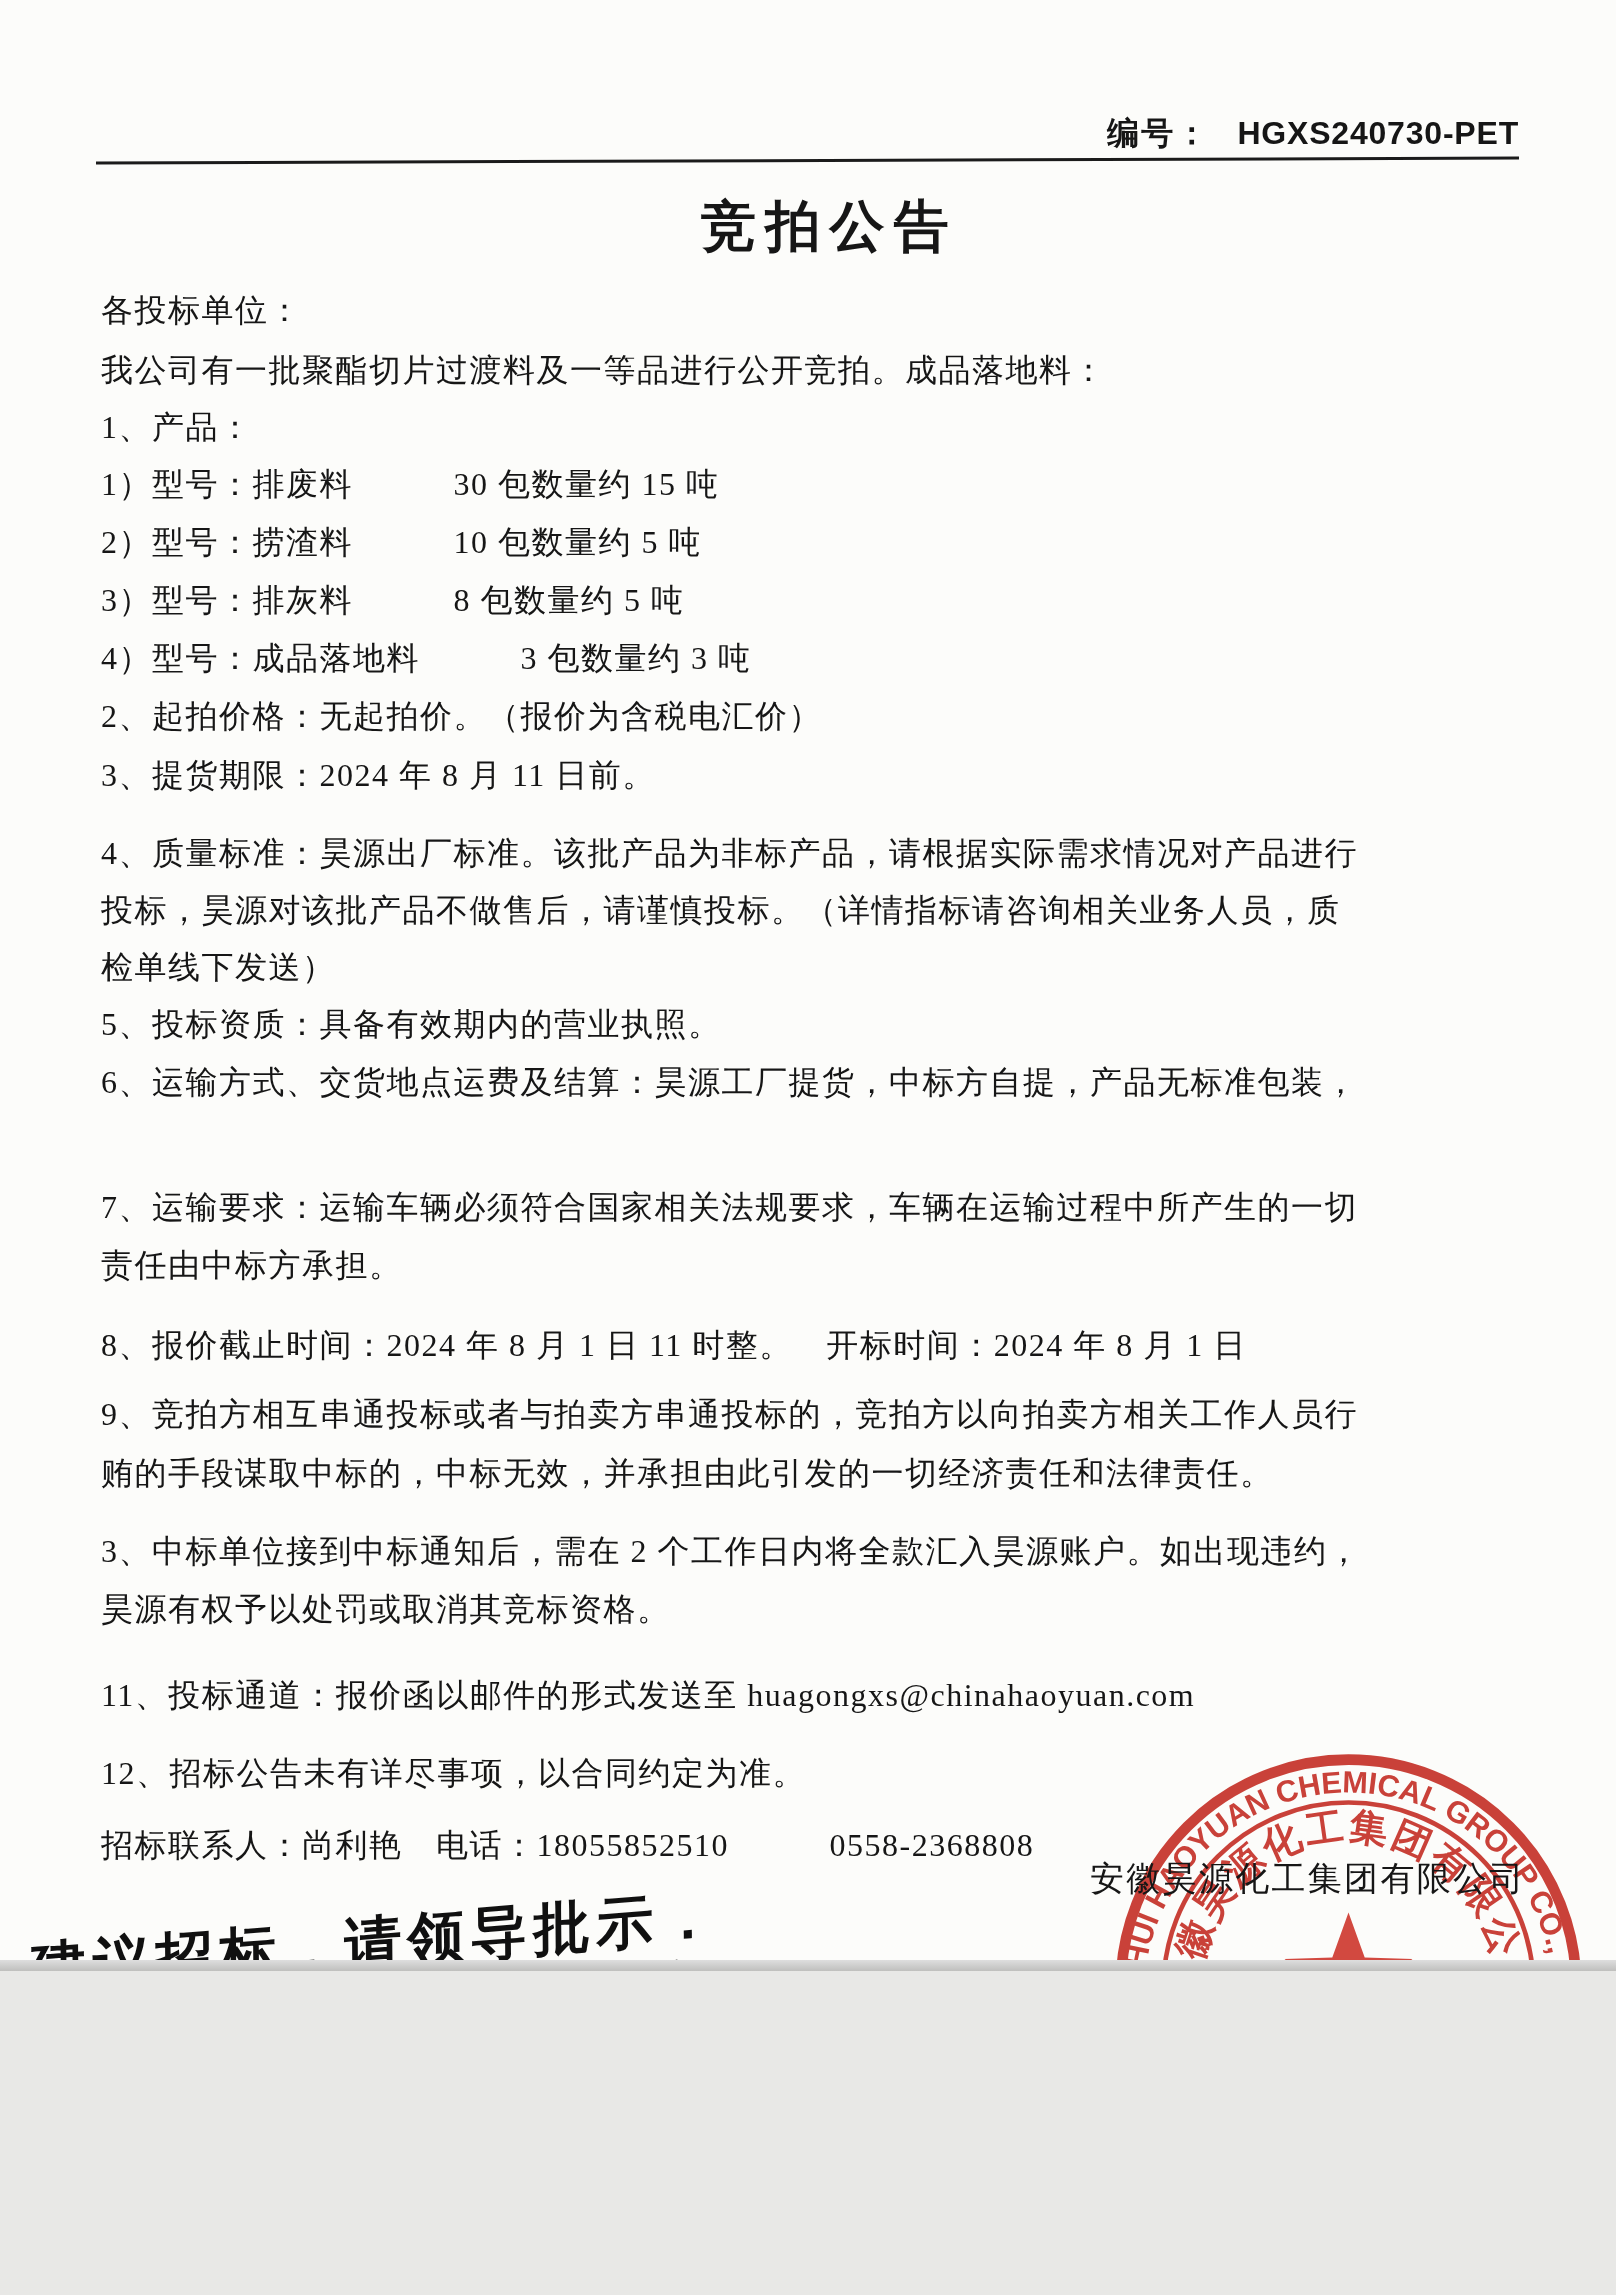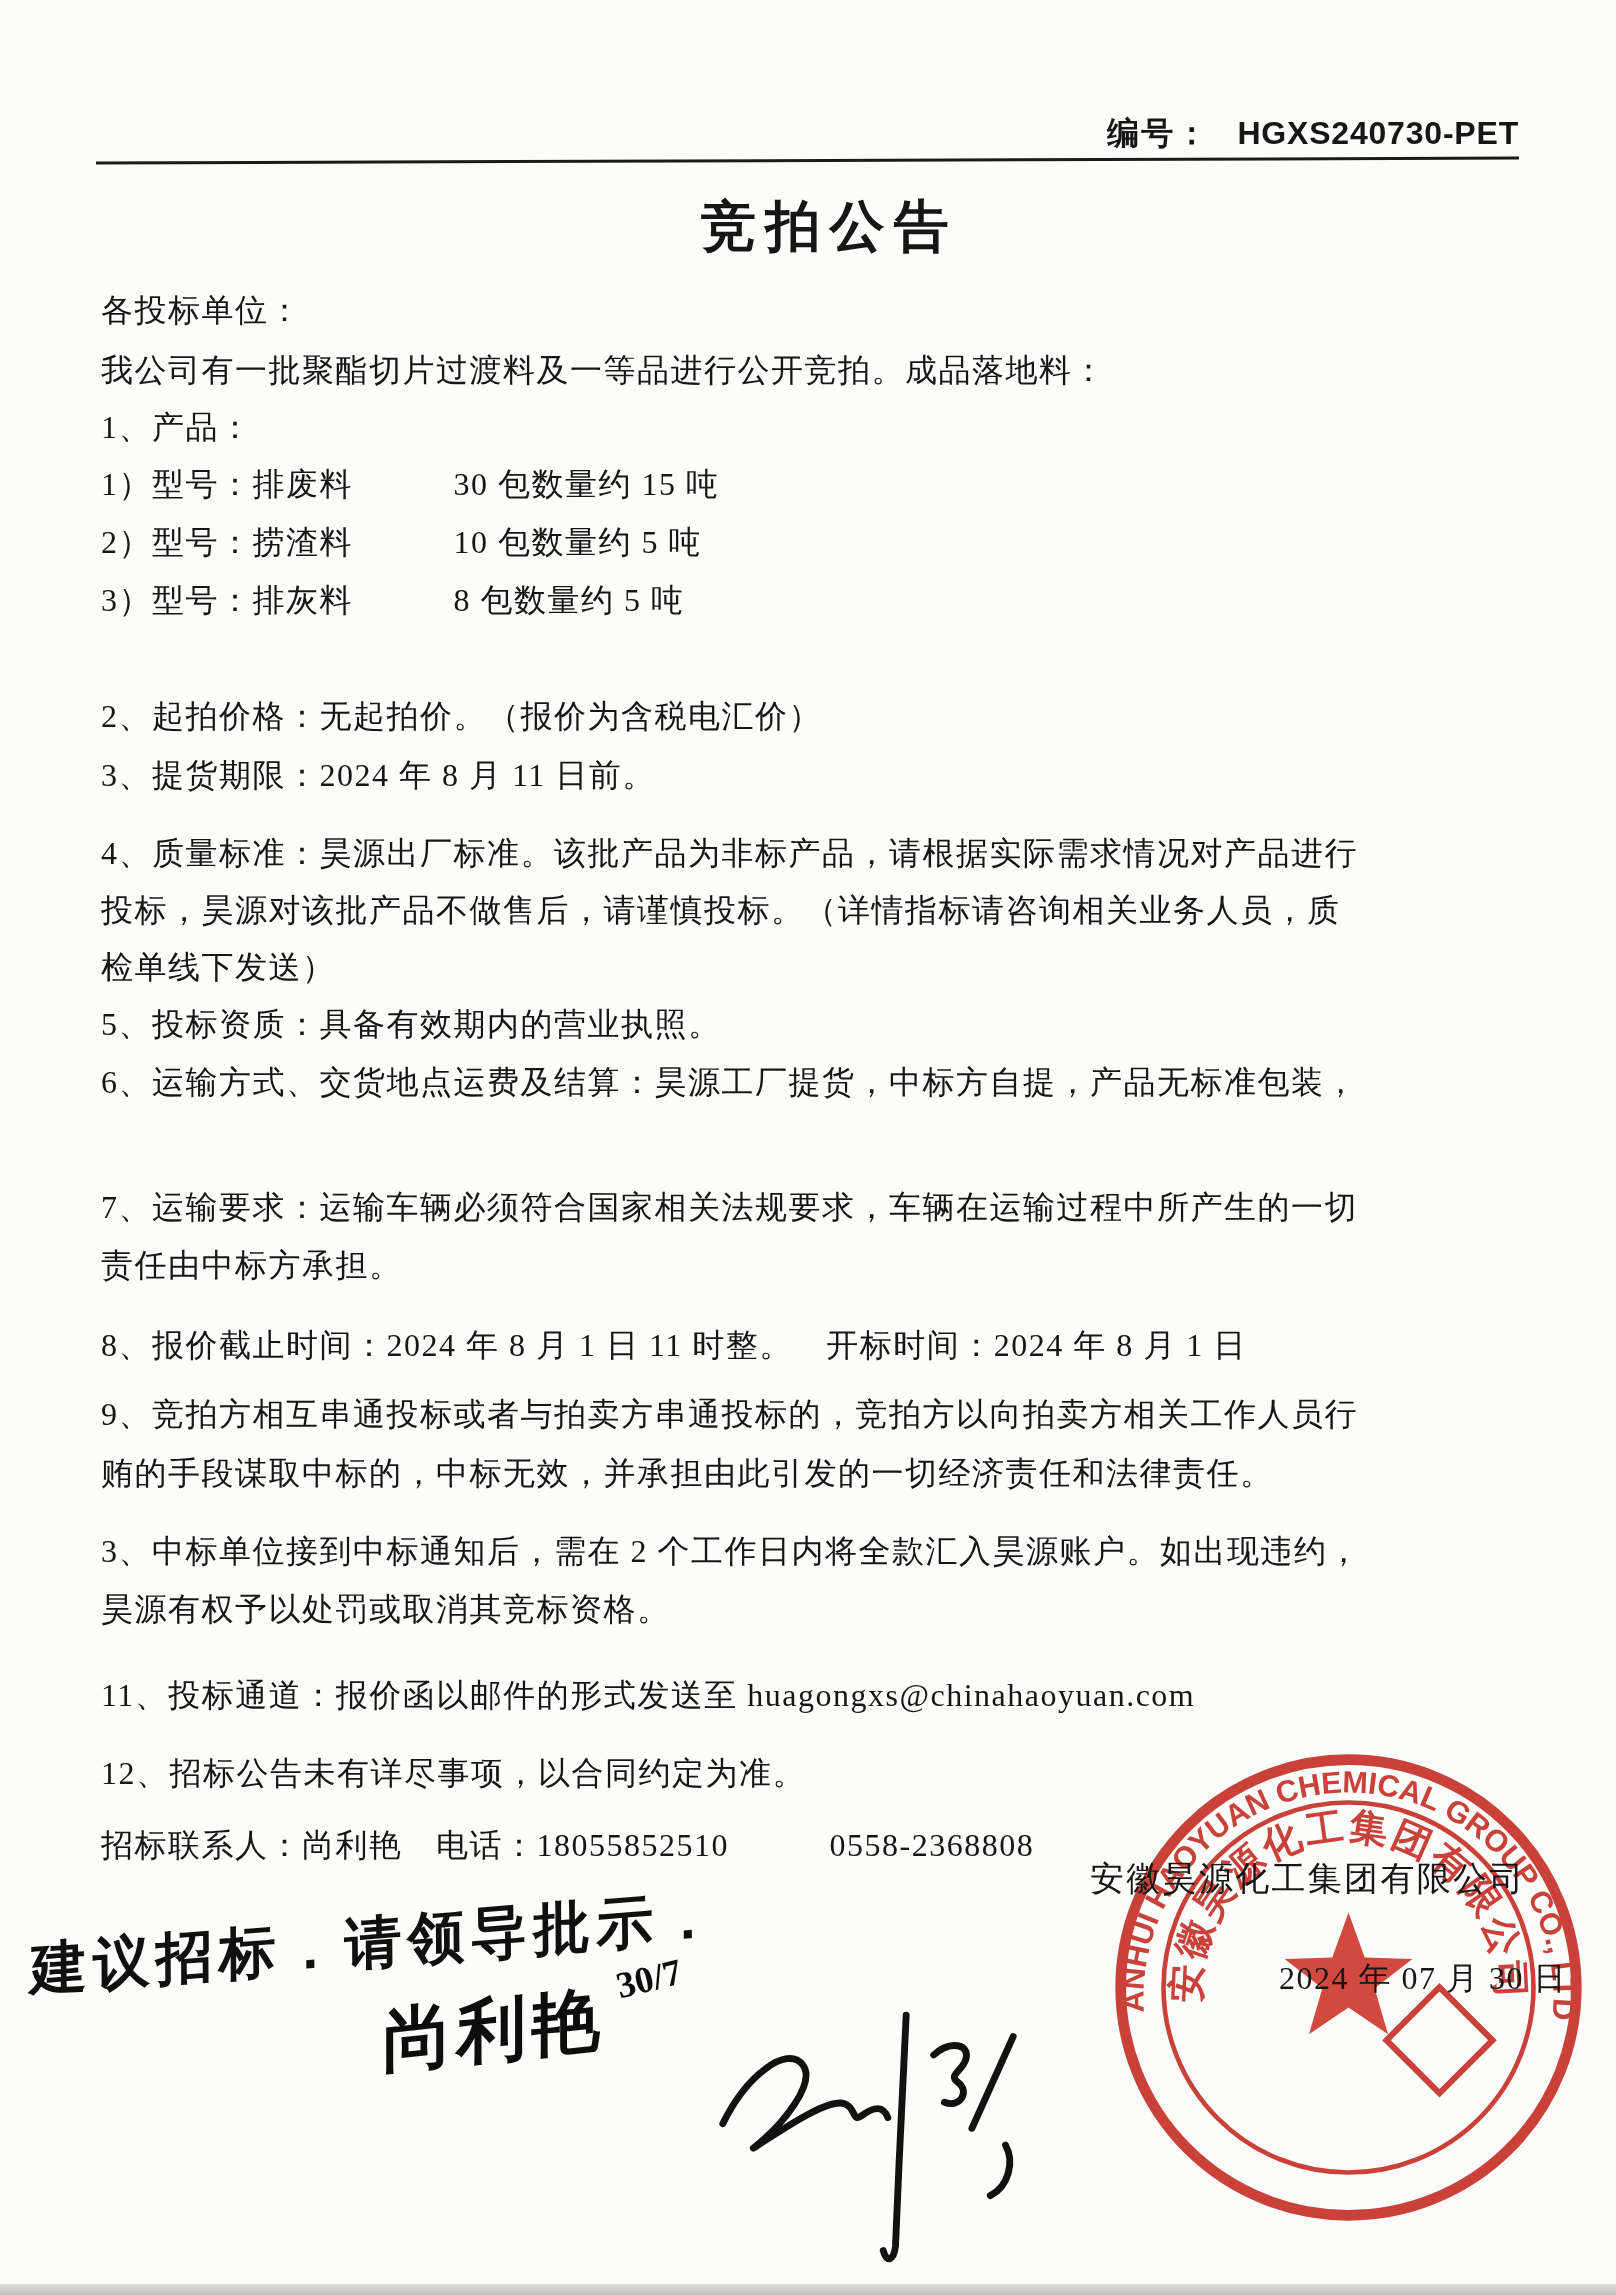--- a/index.html
+++ b/index.html
@@ -1,18 +1,18 @@
 <!DOCTYPE html>
 <html style="font-size:12.2px"><head>
 <meta charset="utf-8">
 <style>
   html,body{margin:0;padding:0;background:#e8e8e6;}
   .page{
     position:relative;
-    width:1617px;height:2295px;
+    width:1617px;height:1971px;
     background:#fcfcfa;
     font-family:"Liberation Serif", serif;
     color:#161616;
     overflow:hidden;
   }
   .doc-no{
     position:absolute;top:112px;right:98px;
     font-size:32px;font-weight:bold;letter-spacing:2.3px;white-space:nowrap;
   }
   .doc-no .code{
@@ -88,20 +88,21 @@
   <div class="rule"></div>
 
   <div class="title">竞拍公告</div>
 
   <div class="line l0">各投标单位：</div>
   <div class="line l1">我公司有一批聚酯切片过渡料及一等品进行公开竞拍。成品落地料：</div>
   <div class="line l2">1、产品：</div>
   <div class="line l3">1）型号：排废料　　　30 包数量约 15 吨</div>
   <div class="line l4">2）型号：捞渣料　　　10 包数量约 5 吨</div>
   <div class="line l5">3）型号：排灰料　　　8 包数量约 5 吨</div>
+  <div class="line l6">4）型号：成品落地料　　　3 包数量约 3 吨</div>
   <div class="line l7">2、起拍价格：无起拍价。（报价为含税电汇价）</div>
   <div class="line l8">3、提货期限：2024 年 8 月 11 日前。</div>
   <div class="line l9">4、质量标准：昊源出厂标准。该批产品为非标产品，请根据实际需求情况对产品进行</div>
   <div class="line l10">投标，昊源对该批产品不做售后，请谨慎投标。（详情指标请咨询相关业务人员，质</div>
   <div class="line l11">检单线下发送）</div>
   <div class="line l12">5、投标资质：具备有效期内的营业执照。</div>
   <div class="line l13">6、运输方式、交货地点运费及结算：昊源工厂提货，中标方自提，产品无标准包装，</div>
   <div class="line l15">7、运输要求：运输车辆必须符合国家相关法规要求，车辆在运输过程中所产生的一切</div>
   <div class="line l16">责任由中标方承担。</div>
   <div class="line l17">8、报价截止时间：2024 年 8 月 1 日 11 时整。　开标时间：2024 年 8 月 1 日</div>

